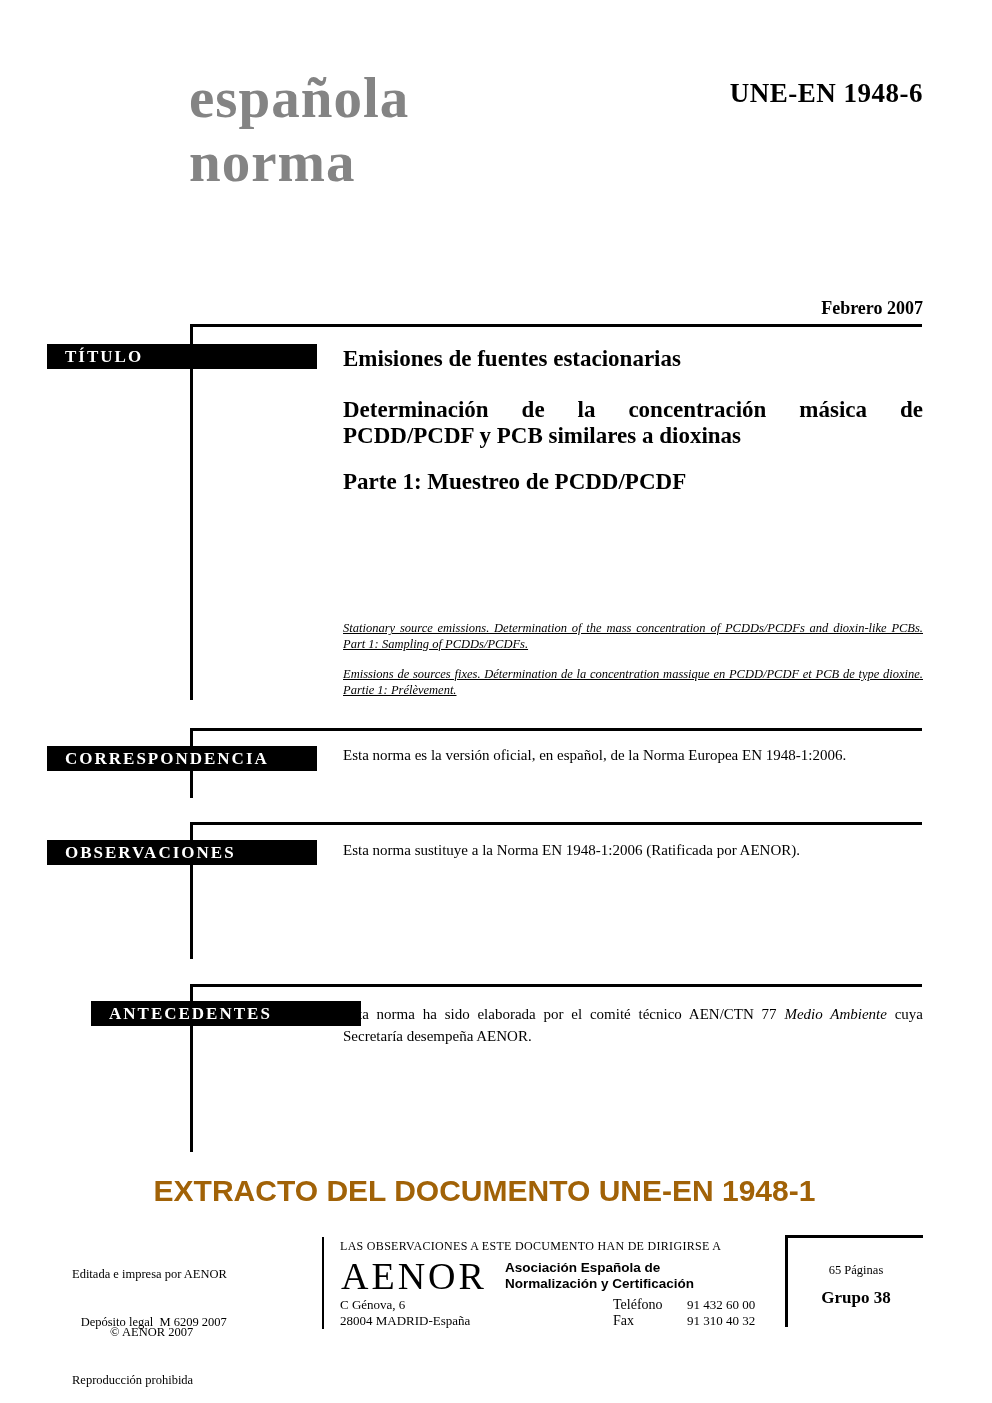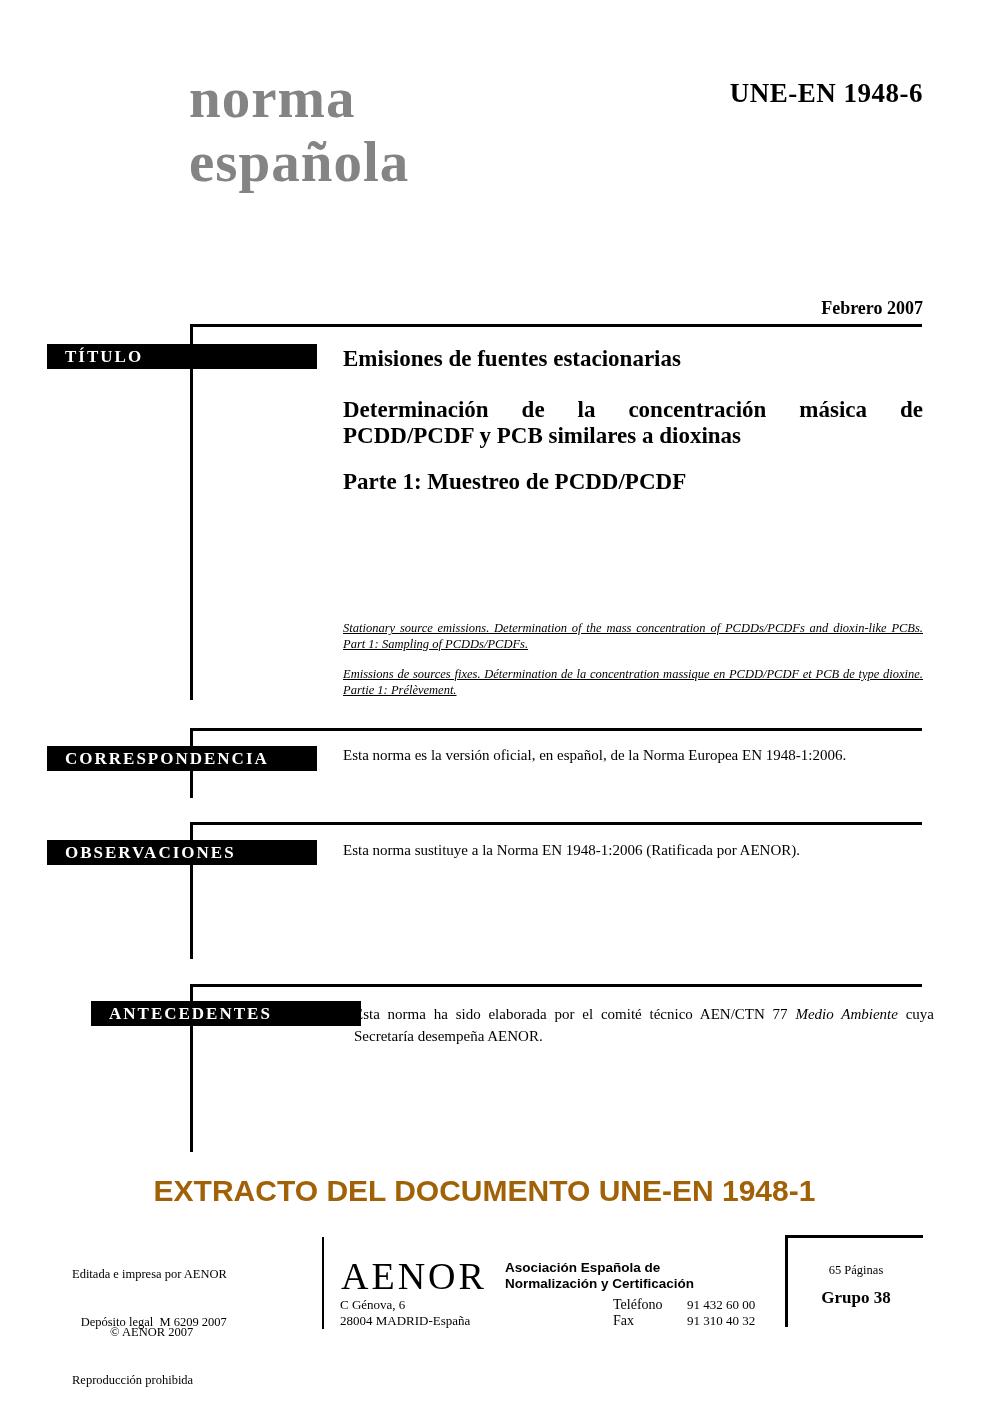--- a/index.html
+++ b/index.html
@@ -35,21 +35,21 @@
     background:#000;color:#fff;
     font-size:17px;font-weight:bold;letter-spacing:2px;
     display:flex;align-items:center;padding-left:18px;box-sizing:border-box;
   }
   
   .content{position:absolute;left:343px;width:580px;}
   .title-line{font-size:23px;font-weight:bold;}
   .title-just{text-align:justify;line-height:26px;}
   .lang-block{font-size:12.5px;font-style:italic;text-align:justify;line-height:16px;text-decoration:underline;}
   .body-text{font-size:15px;}
-  .body-just{text-align:justify;line-height:22px;margin-left:11px;}
+  .body-just{text-align:justify;line-height:22px;}
   .italic{font-style:italic;}
   
   .extract-banner{
     position:absolute;left:47px;top:1174px;width:875px;
     text-align:center;
     font-family:"Liberation Sans","DejaVu Sans",sans-serif;
     font-size:30px;font-weight:bold;color:#a16207;
     letter-spacing:0px;white-space:nowrap;
   }
   
@@ -75,22 +75,22 @@
   .pagebox-pages{position:absolute;left:790px;top:1263px;width:132px;text-align:center;font-size:12.5px;}
   .pagebox-group{position:absolute;left:790px;top:1288px;width:132px;text-align:center;font-size:17px;font-weight:bold;}
 </style>
 </head>
 <body>
 
 <div class="page">
 
   <div class="doc-code">UNE-EN 1948-6</div>
   <div class="logo">
+    <div>española</div>
     <div>norma</div>
-    <div>española</div>
   </div>
   <div class="date">Febrero 2007</div>
 
   <div class="hline" style="top:324px;"></div>
   <div class="vline" style="top:324px;height:376px;"></div>
   <div class="label-bar" style="top:344px;">
     <span>TÍTULO</span>
   </div>
   <div class="content title-line" style="top:346px;">Emisiones de fuentes estacionarias</div>
   <div class="content title-line title-just" style="top:397px;">Determinación de la concentración másica de PCDD/PCDF y PCB similares a dioxinas</div>
@@ -125,20 +125,21 @@
     <div>Editada e impresa por AENOR</div>
     <div>Depósito legal  M 6209 2007</div>
   </div>
   <div class="footer-left-bottom footer-small">
     <div>© AENOR 2007</div>
     <div>Reproducción prohibida</div>
   </div>
 
   <div class="footer-divider"></div>
 
+  <div class="footer-notice">LAS OBSERVACIONES A ESTE DOCUMENTO HAN DE DIRIGIRSE A</div>
   <div class="footer-brand">AENOR</div>
   <div class="footer-brand-sub">
     <div>Asociación Española de</div>
     <div>Normalización y Certificación</div>
   </div>
   <div class="footer-address">
     <div>C Génova, 6</div>
     <div>28004 MADRID-España</div>
   </div>
   <div class="footer-phone-label">

